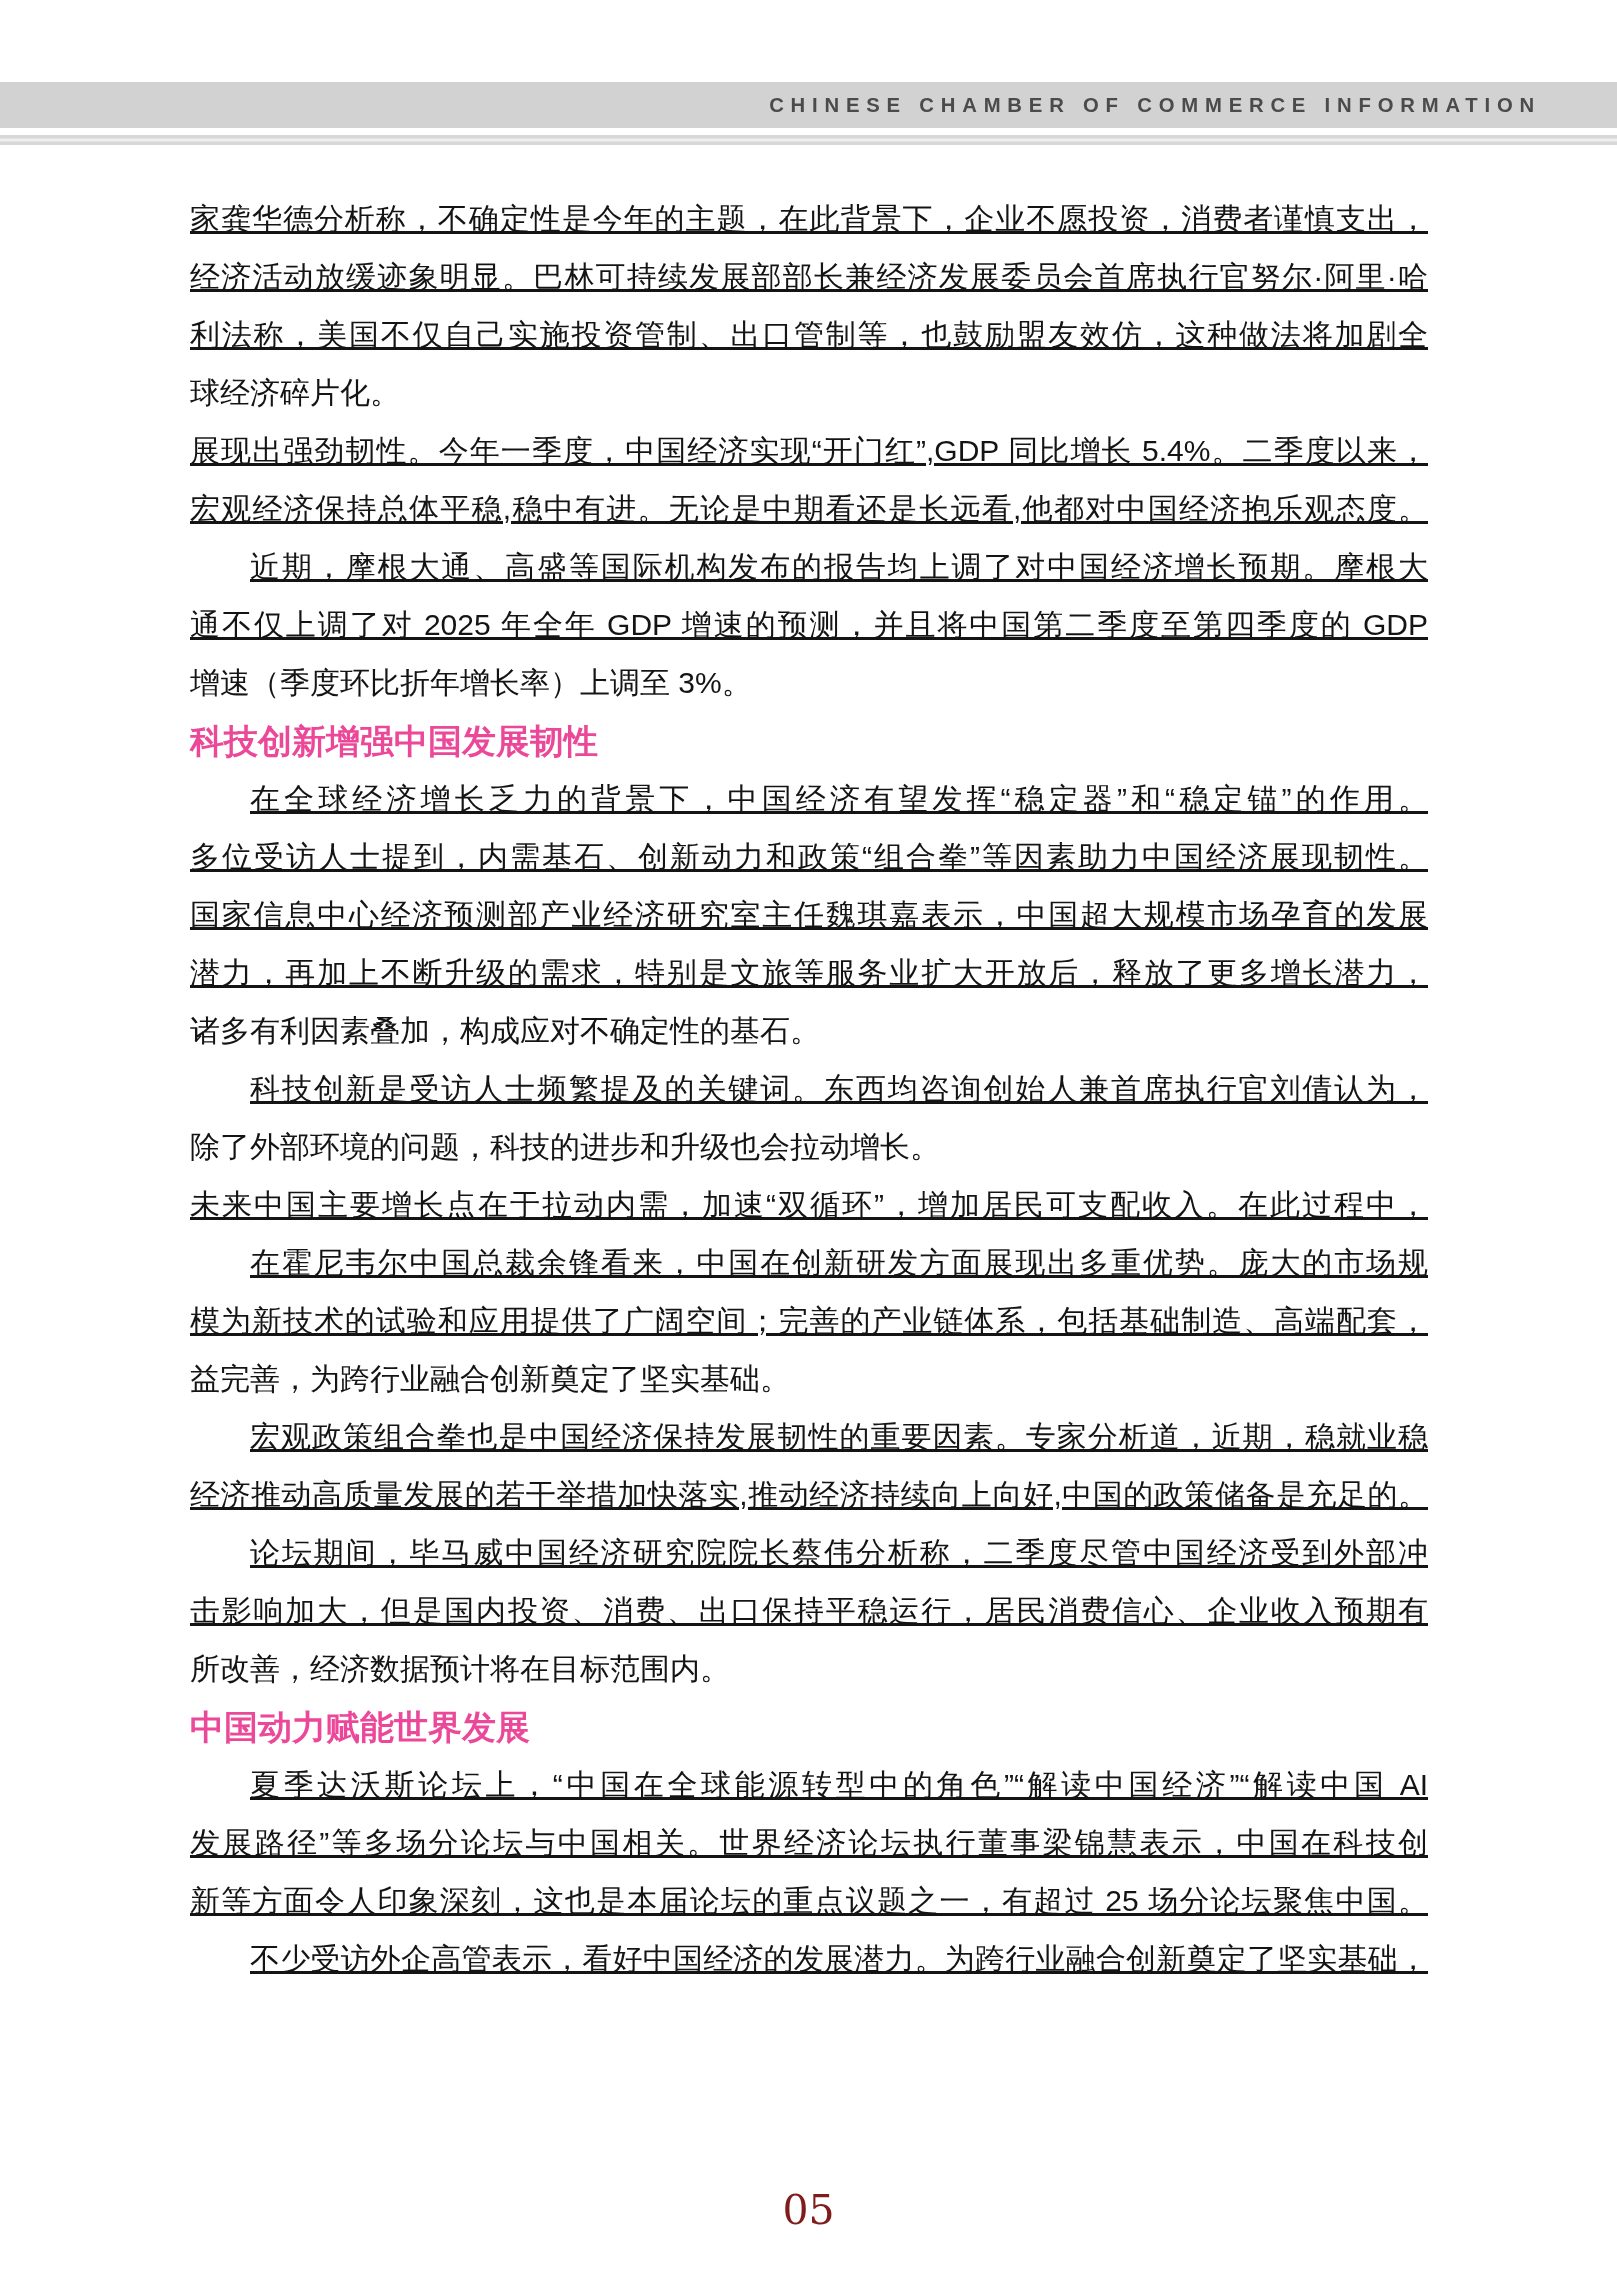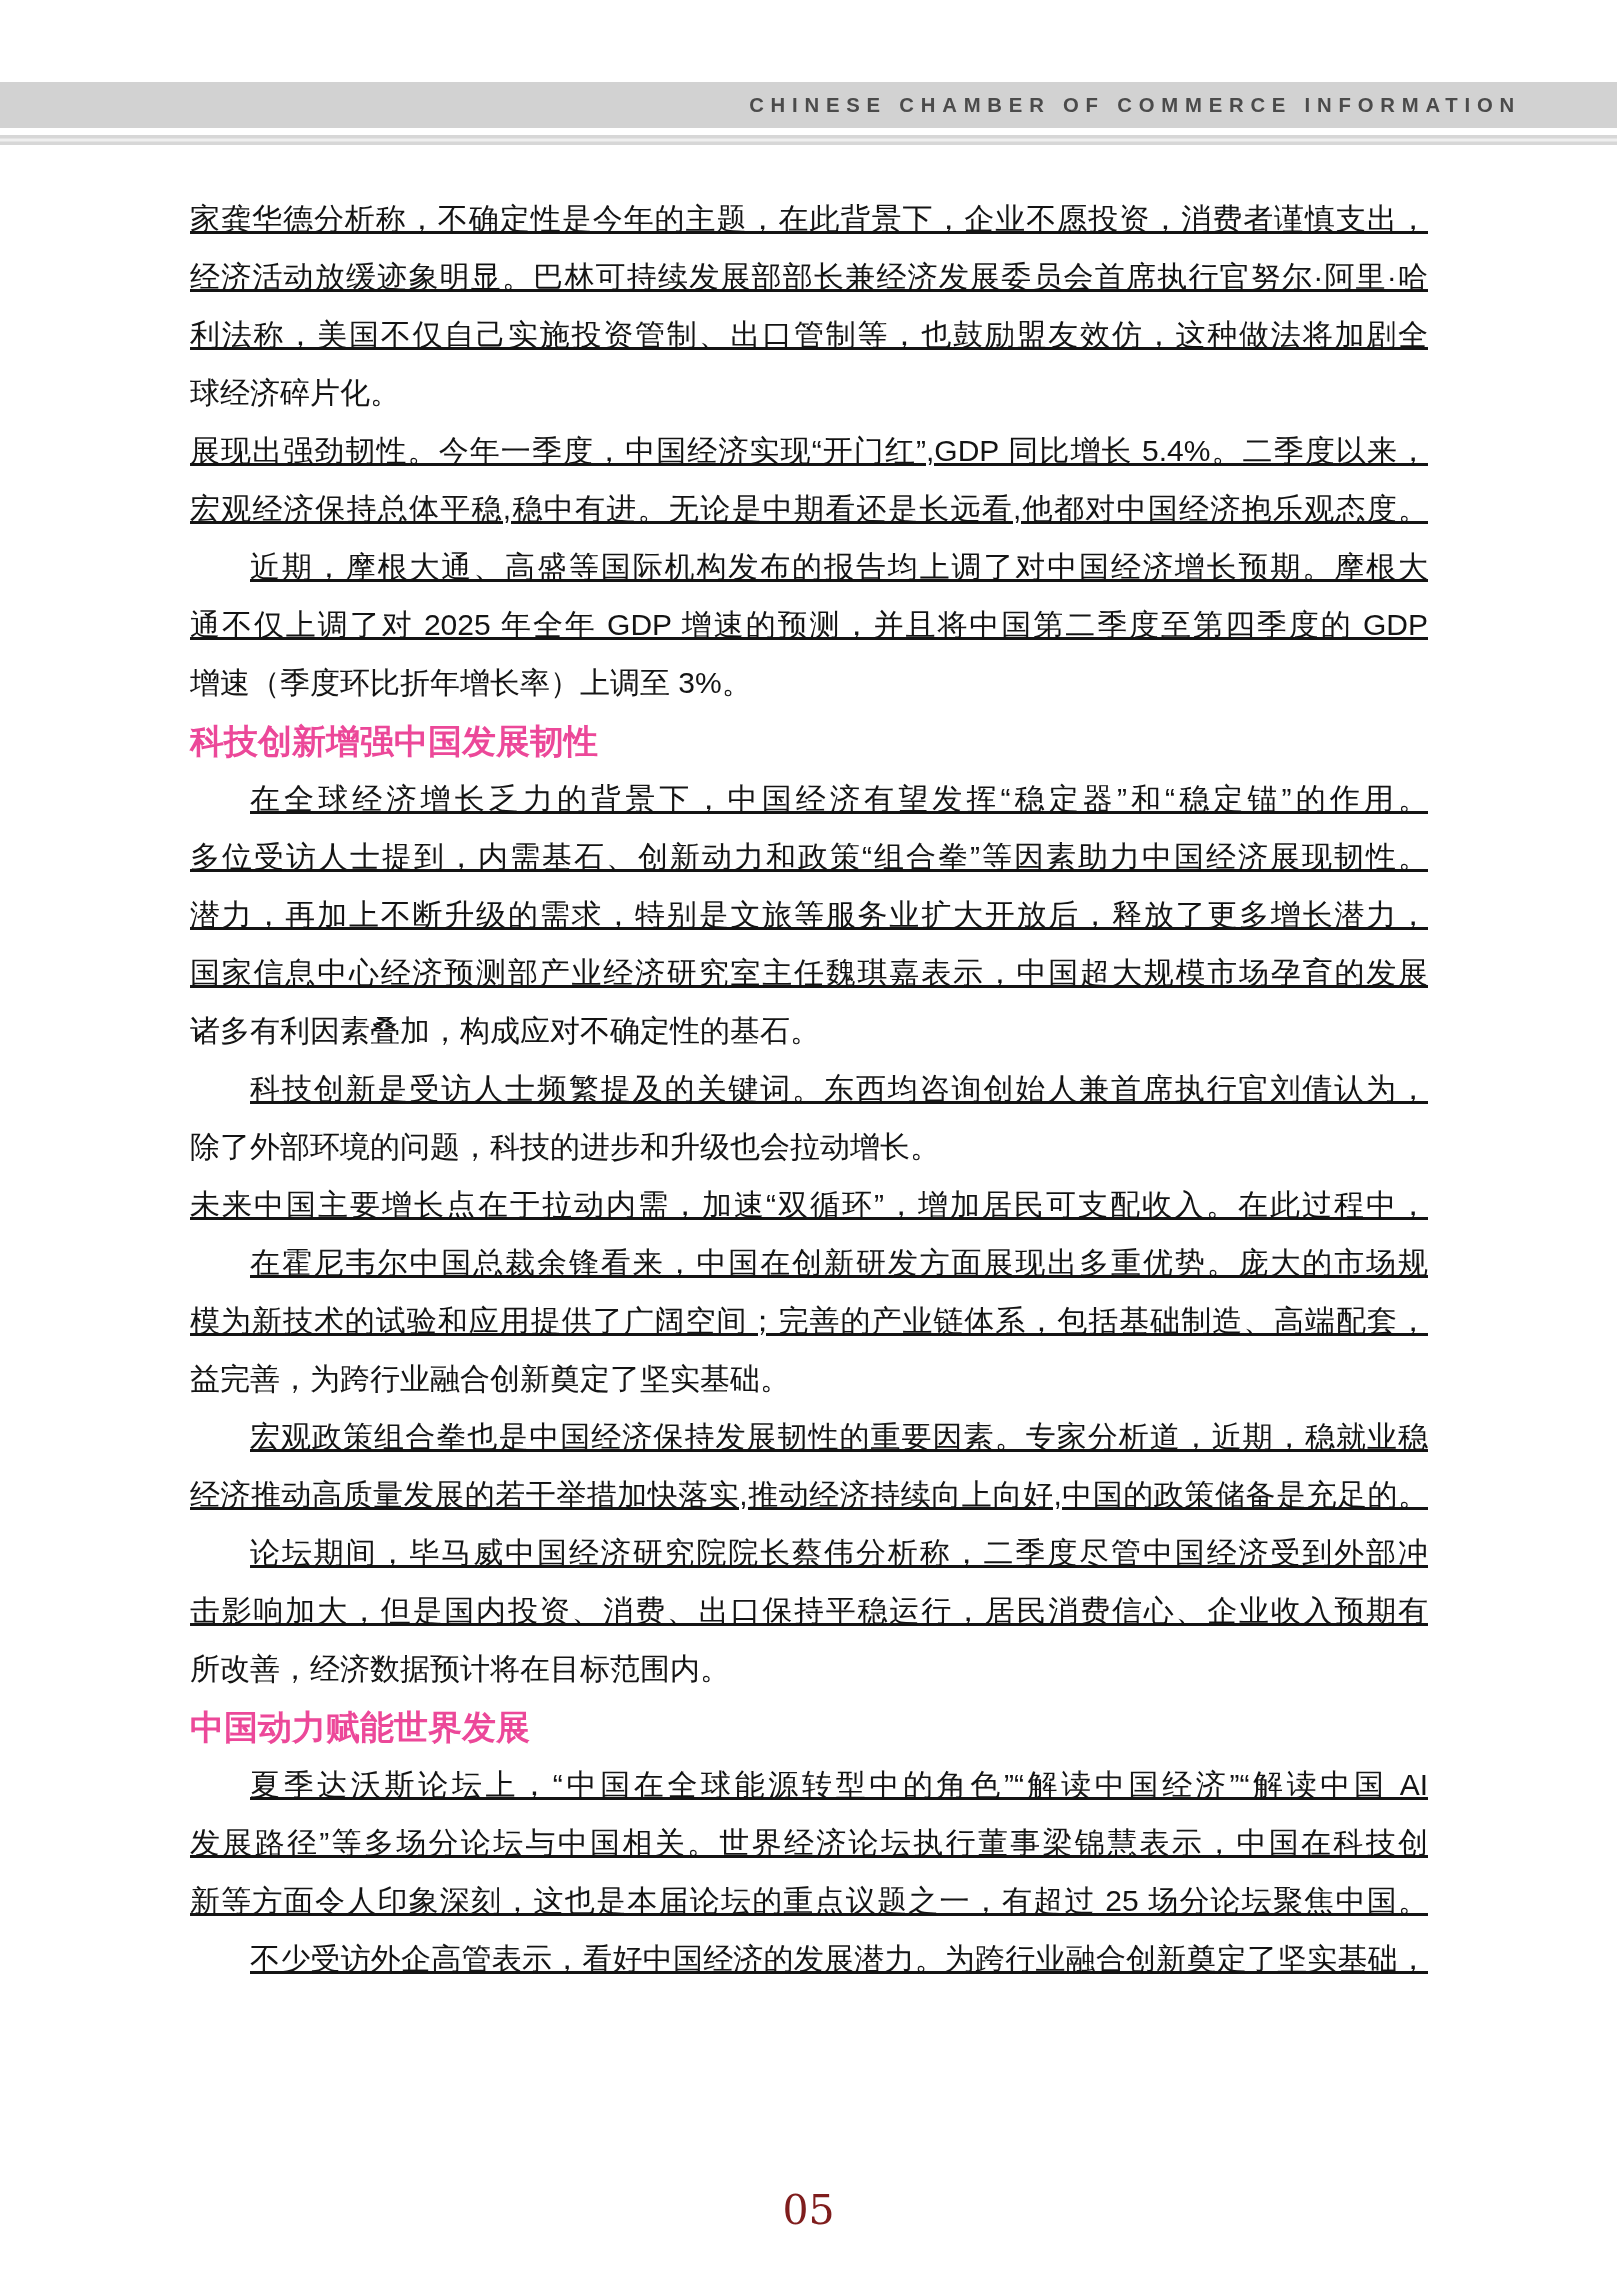--- a/index.html
+++ b/index.html
@@ -6,21 +6,21 @@
   body{
     width:1617px;height:2284px;position:relative;background:#ffffff;
     font-family:"Liberation Sans",sans-serif;
     -webkit-font-smoothing:antialiased;
   }
   .page{position:absolute;inset:0;overflow:hidden;}
   .banner{
     position:absolute;top:82px;left:0;width:1617px;height:46px;
     background:#d2d2d2;
     display:flex;align-items:center;justify-content:flex-end;
-    padding-right:96px;box-sizing:border-box;
+    padding-right:76px;box-sizing:border-box;
   }
   .banner-text{
     font-size:20.3px;font-weight:bold;letter-spacing:6.8px;color:#4b4b4b;
     white-space:nowrap;
   }
   .stripe{
     position:absolute;top:135px;left:0;width:1617px;height:9.8px;
     background:linear-gradient(to bottom,#d7d7d7 0 30%,#efefef 40% 60%,#d7d7d7 70% 100%);
   }
   .article{
@@ -67,22 +67,22 @@
       <div class="line fill">利法称，美国不仅自己实施投资管制、出口管制等，也鼓励盟友效仿，这种做法将加剧全</div>
       <div class="line">球经济碎片化。</div>
       <div class="line fill">展现出强劲韧性。今年一季度，中国经济实现“开门红”,GDP 同比增长 5.4%。二季度以来，</div>
       <div class="line fill">宏观经济保持总体平稳,稳中有进。无论是中期看还是长远看,他都对中国经济抱乐观态度。</div>
       <div class="line fill ind">近期，摩根大通、高盛等国际机构发布的报告均上调了对中国经济增长预期。摩根大</div>
       <div class="line fill">通不仅上调了对 2025 年全年 GDP 增速的预测，并且将中国第二季度至第四季度的 GDP</div>
       <div class="line">增速（季度环比折年增长率）上调至 3%。</div>
       <div class="hline">科技创新增强中国发展韧性</div>
       <div class="line fill ind">在全球经济增长乏力的背景下，中国经济有望发挥“稳定器”和“稳定锚”的作用。</div>
       <div class="line fill">多位受访人士提到，内需基石、创新动力和政策“组合拳”等因素助力中国经济展现韧性。</div>
+      <div class="line fill">国家信息中心经济预测部产业经济研究室主任魏琪嘉表示，中国超大规模市场孕育的发展</div>
       <div class="line fill">潜力，再加上不断升级的需求，特别是文旅等服务业扩大开放后，释放了更多增长潜力，</div>
-      <div class="line fill">国家信息中心经济预测部产业经济研究室主任魏琪嘉表示，中国超大规模市场孕育的发展</div>
       <div class="line">诸多有利因素叠加，构成应对不确定性的基石。</div>
       <div class="line fill ind">科技创新是受访人士频繁提及的关键词。东西均咨询创始人兼首席执行官刘倩认为，</div>
       <div class="line">除了外部环境的问题，科技的进步和升级也会拉动增长。</div>
       <div class="line fill">未来中国主要增长点在于拉动内需，加速“双循环”，增加居民可支配收入。在此过程中，</div>
       <div class="line fill ind">在霍尼韦尔中国总裁余锋看来，中国在创新研发方面展现出多重优势。庞大的市场规</div>
       <div class="line fill">模为新技术的试验和应用提供了广阔空间；完善的产业链体系，包括基础制造、高端配套，</div>
       <div class="line">益完善，为跨行业融合创新奠定了坚实基础。</div>
       <div class="line fill ind">宏观政策组合拳也是中国经济保持发展韧性的重要因素。专家分析道，近期，稳就业稳</div>
       <div class="line fill">经济推动高质量发展的若干举措加快落实,推动经济持续向上向好,中国的政策储备是充足的。</div>
       <div class="line fill ind">论坛期间，毕马威中国经济研究院院长蔡伟分析称，二季度尽管中国经济受到外部冲</div>

